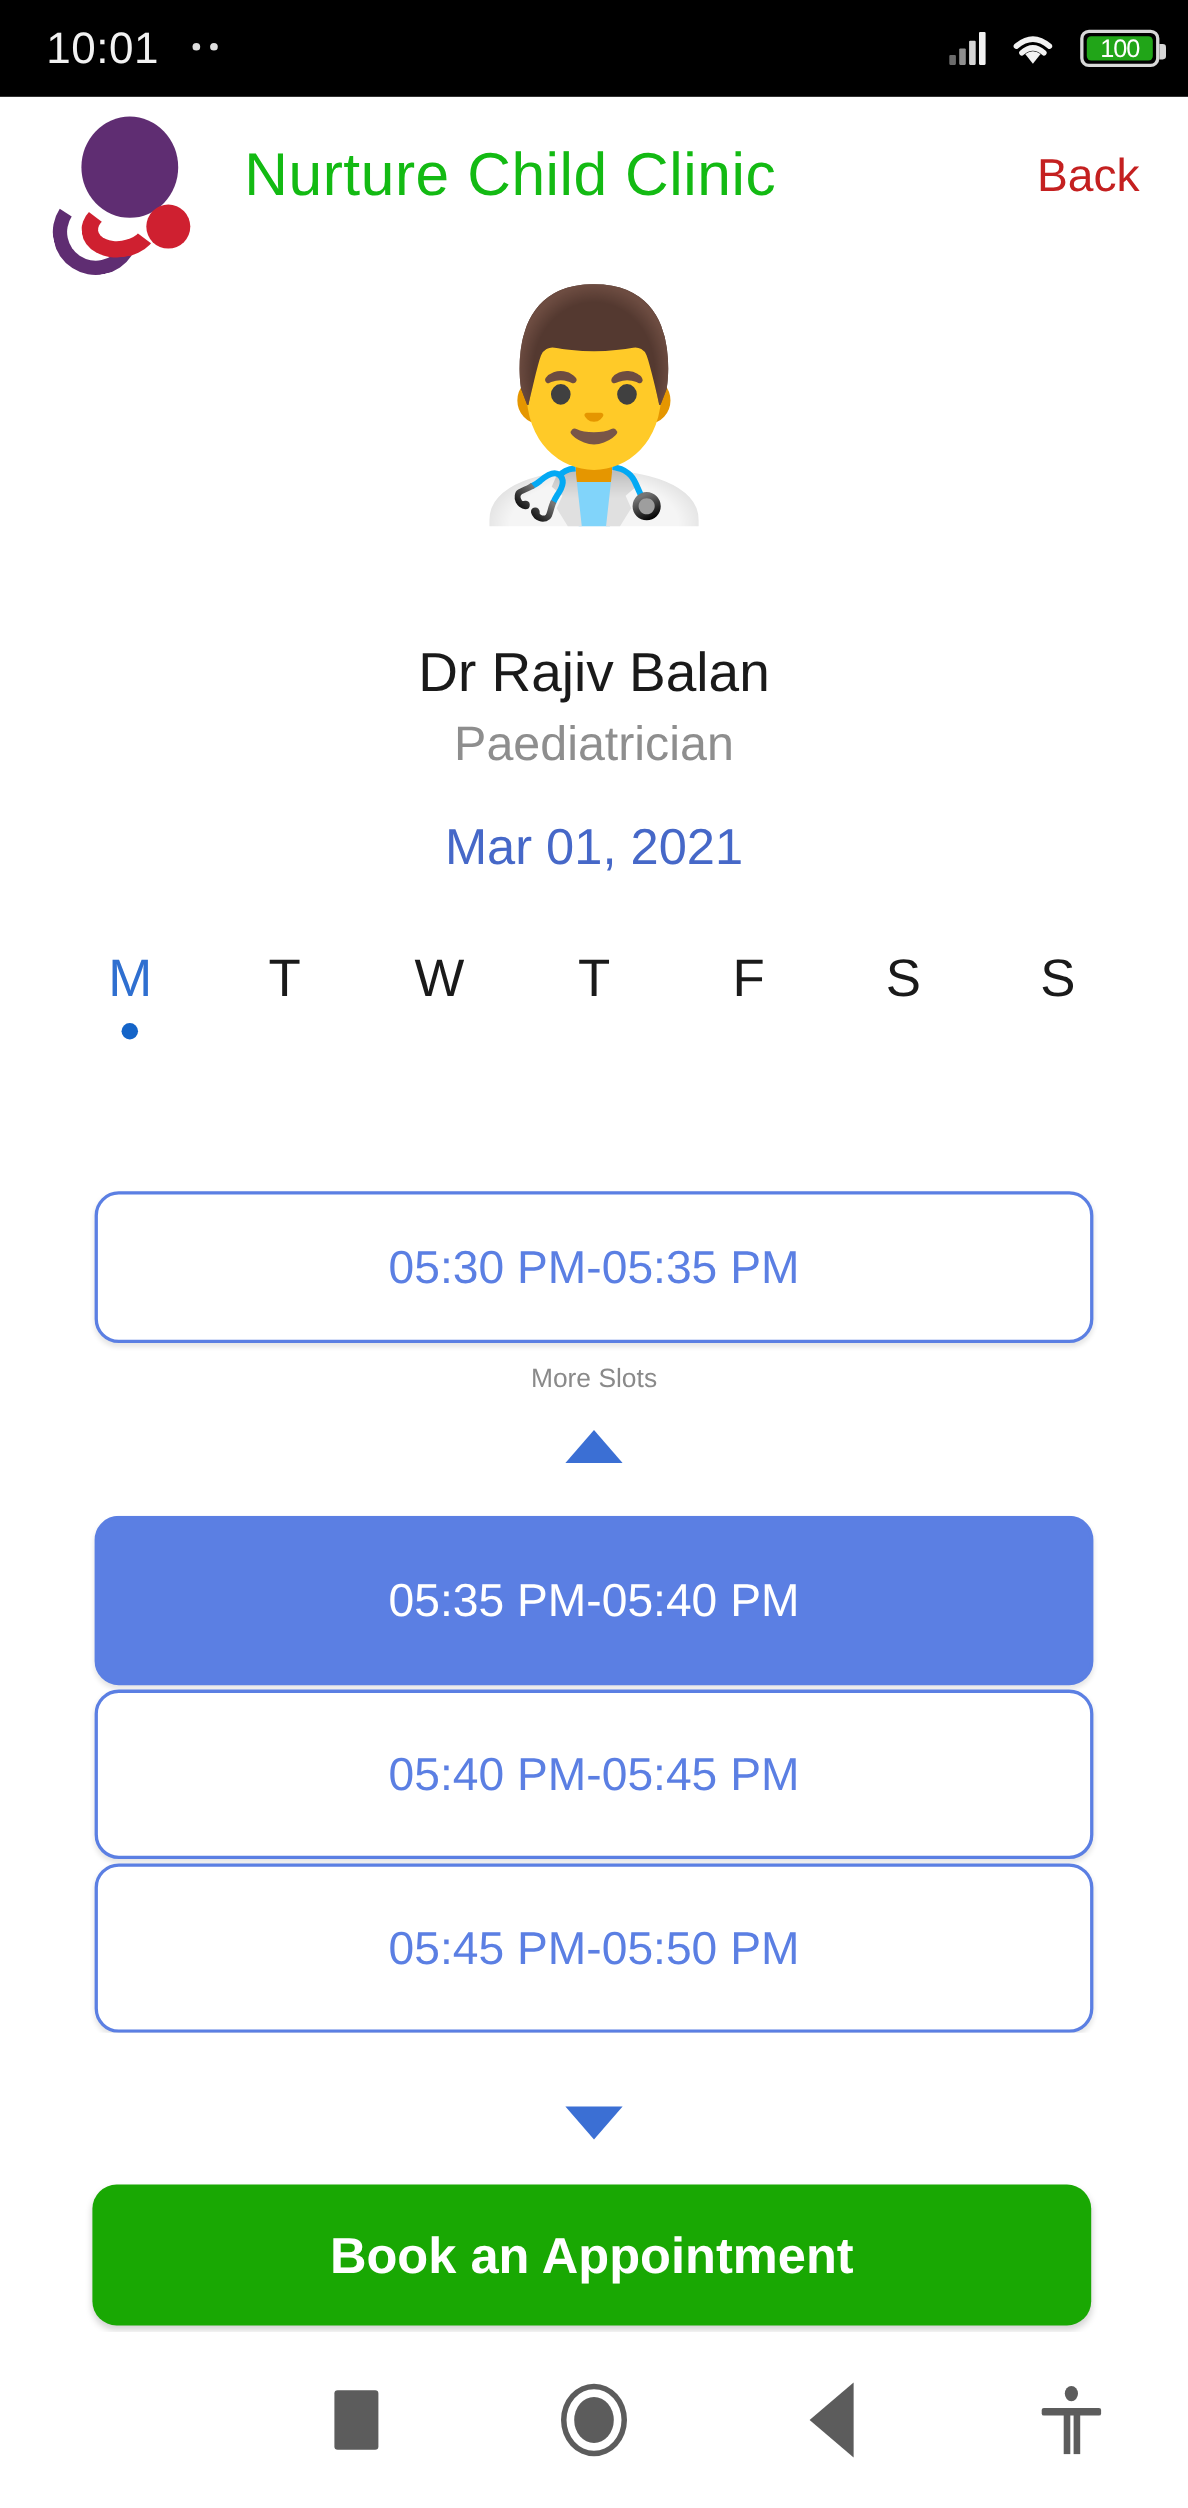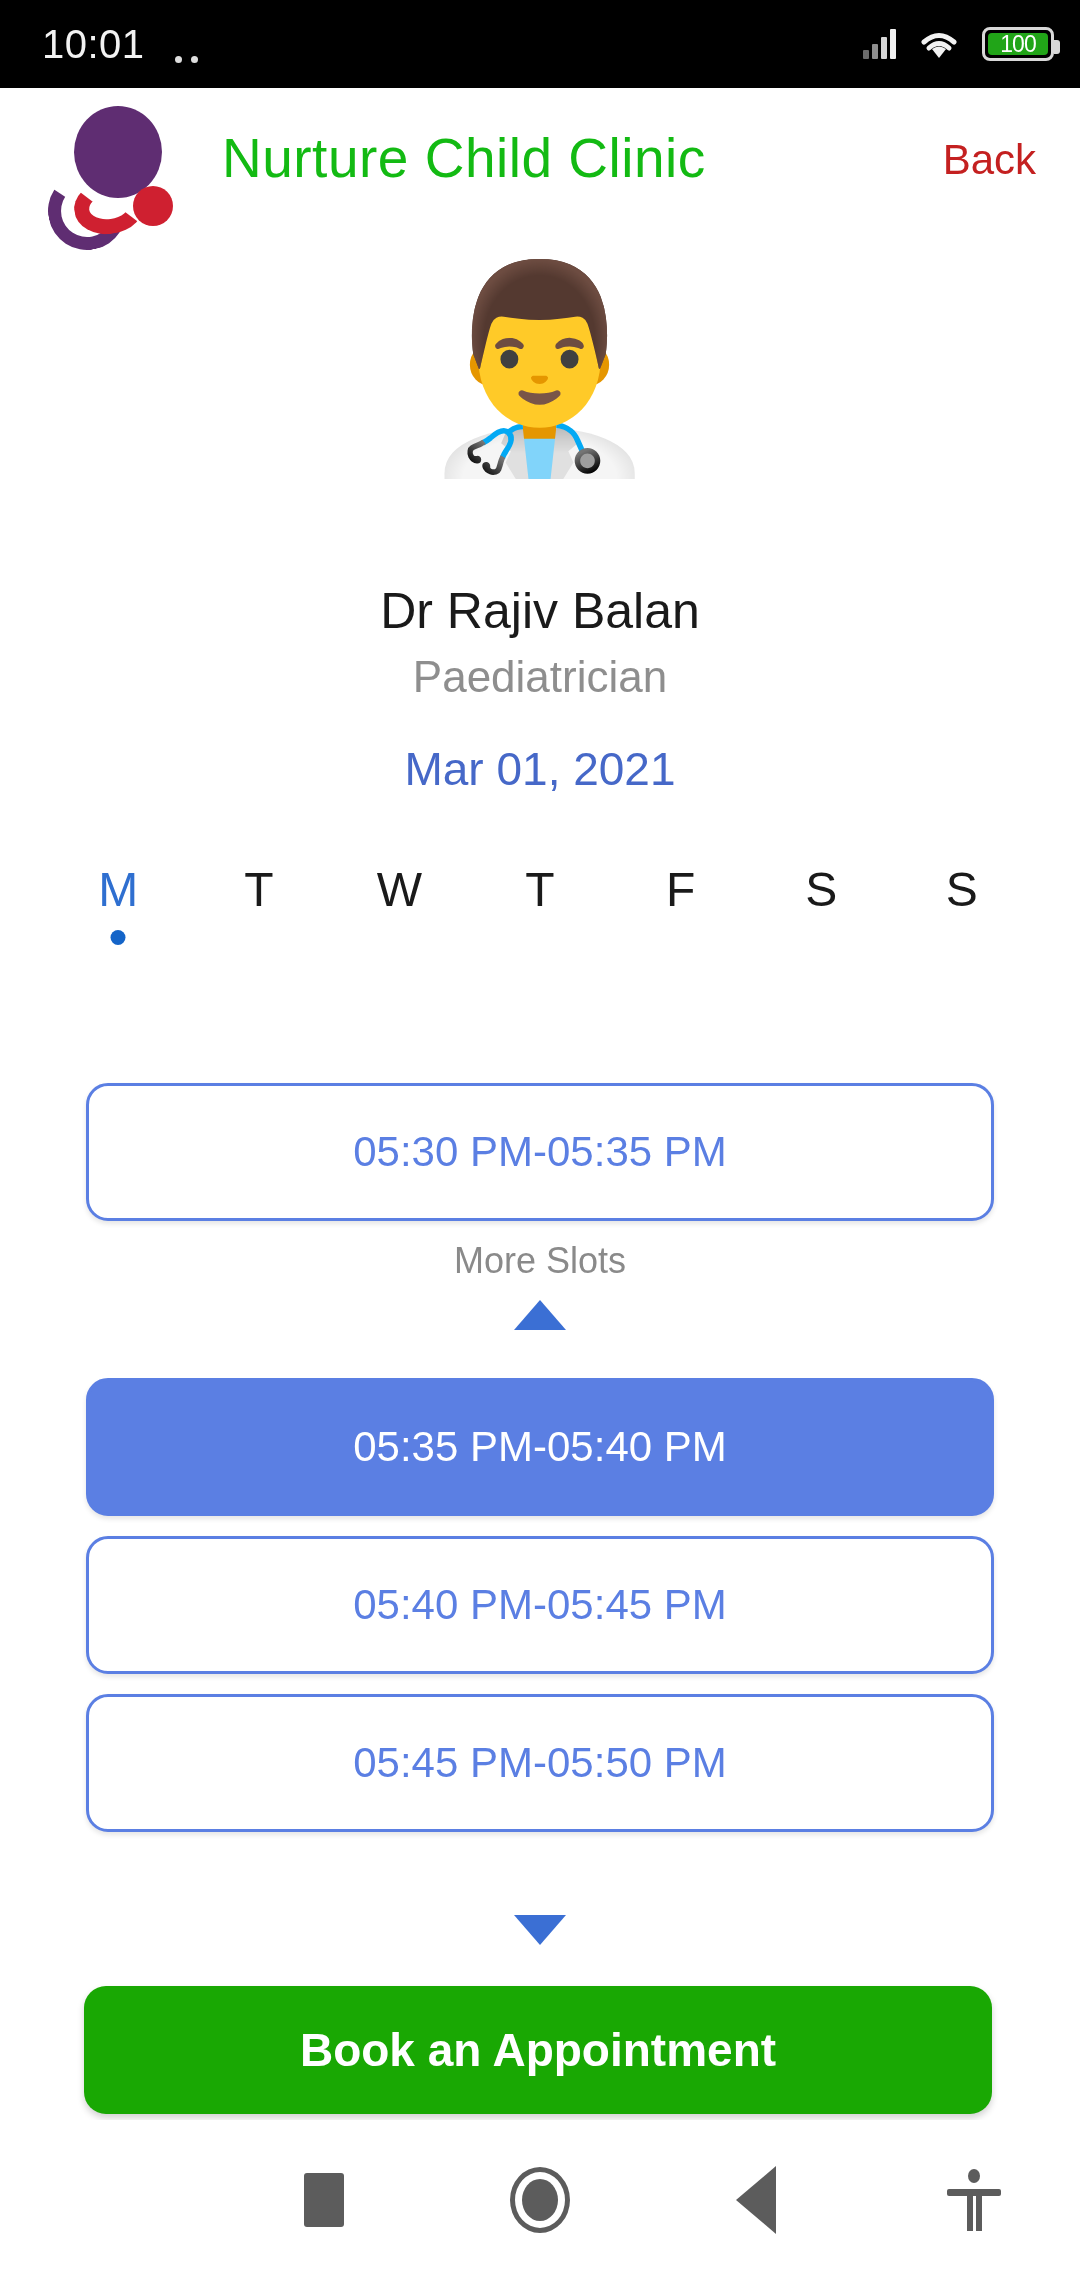--- a/index.html
+++ b/index.html
@@ -11,21 +11,21 @@
   }
   .phone { position:relative; width:1080px; height:2280px; background:#fff; }
 
   
   .statusbar {
     position:absolute; top:0; left:0; width:1080px; height:88px;
     background:#000; color:#fff;
     display:flex; align-items:center; justify-content:space-between;
     padding:0 26px 0 42px;
   }
-  .sb-left { display:flex; align-items:flex-end; gap:30px; }
+  .sb-left { display:flex; align-items:center; gap:30px; }
   .sb-clock { font-size:40px; font-weight:400; letter-spacing:.5px; color:#f2f2f2; }
   .sb-dots { display:flex; gap:9px; align-items:center; padding-bottom:4px;}
   .sb-dots i { display:block; width:7px; height:7px; border-radius:50%; background:#dedede; }
   .sb-right { display:flex; align-items:center; gap:22px; }
 
   .sig { display:flex; align-items:flex-end; gap:3px; height:30px; }
   .sig i { display:block; width:6px; background:#6b6b6b; border-radius:1px; }
   .sig i:nth-child(1){ height:9px; }
   .sig i:nth-child(2){ height:15px; background:#8f8f8f;}
   .sig i:nth-child(3){ height:22px; background:#d6d6d6;}
@@ -126,21 +126,21 @@
     border:3px solid #5b7fe3; border-radius:22px;
     background:#fff;
     display:flex; align-items:center; justify-content:center;
     box-shadow:0 3px 5px rgba(0,0,0,.10);
     font-size:42px; color:#5b7fe3; font-weight:400;
   }
   .slot-next { top:1083px; height:138px; }
 
   .lbl-more {
     position:absolute; top:1240px; left:0; width:1080px; text-align:center;
-    font-size:36px; color:#8a8a8a; font-weight:400;
+    font-size:24px; color:#8a8a8a; font-weight:400;
   }
   .arrow {
     position:absolute; left:50%; transform:translateX(-50%);
     width:0; height:0;
   }
   .arrow-up {
     top:1300px;
     border-left:26px solid transparent; border-right:26px solid transparent;
     border-bottom:30px solid #3b6fd4;
   }
@@ -148,21 +148,21 @@
     top:1915px;
     border-left:26px solid transparent; border-right:26px solid transparent;
     border-top:30px solid #3b6fd4;
   }
 
   .slot-list {
     position:absolute; top:1378px; left:0; width:1080px; height:470px;
     overflow:hidden;
   }
   .slot-item {
-    position:absolute; left:86px; width:908px; height:138px;
+    position:absolute; left:86px; width:908px; height:154px;
     border:3px solid #5b7fe3; border-radius:22px;
     background:#fff;
     display:flex; align-items:center; justify-content:center;
     box-shadow:0 3px 5px rgba(0,0,0,.10);
     font-size:42px; color:#5b7fe3; font-weight:400;
   }
   .slot-item.selected {
     background:#5b7fe3; color:#ffffff; border-color:#5b7fe3;
   }
 

